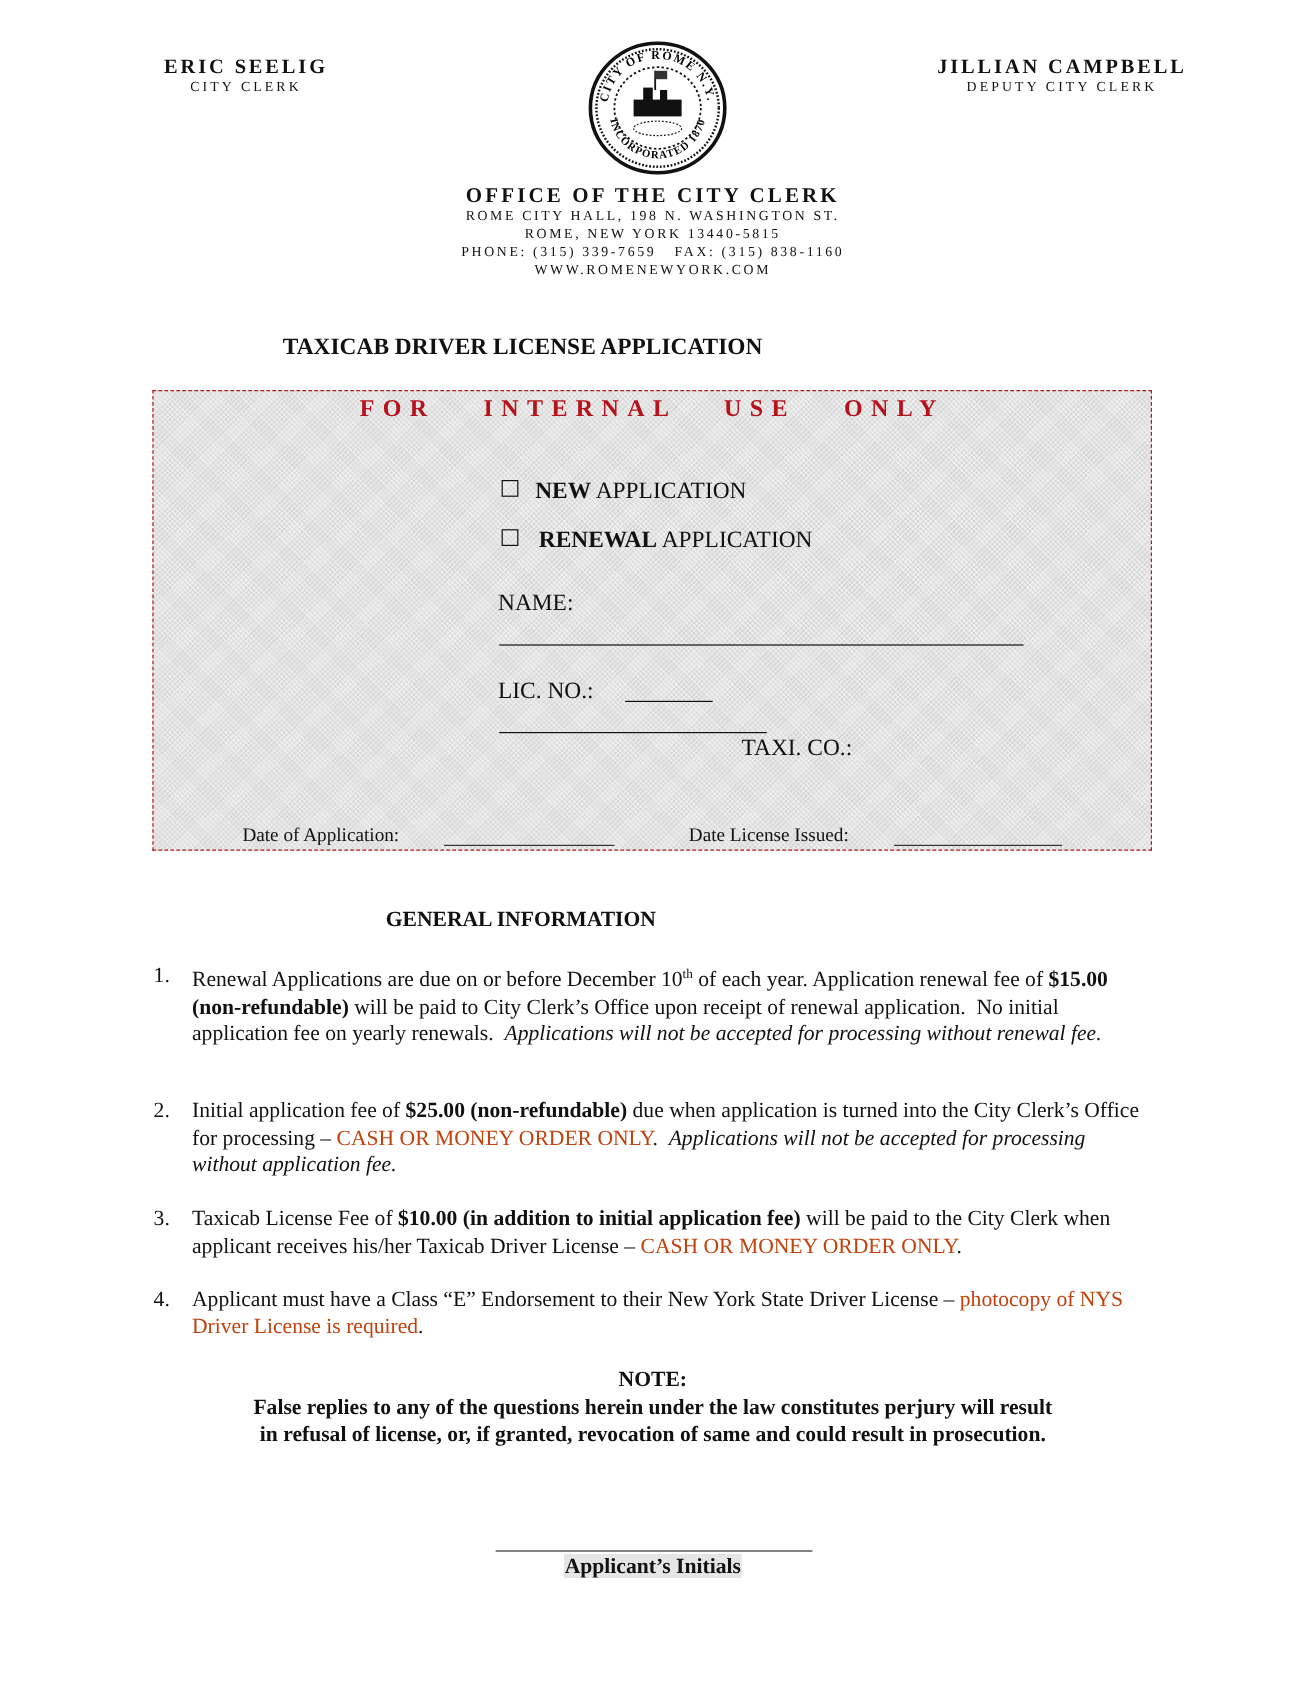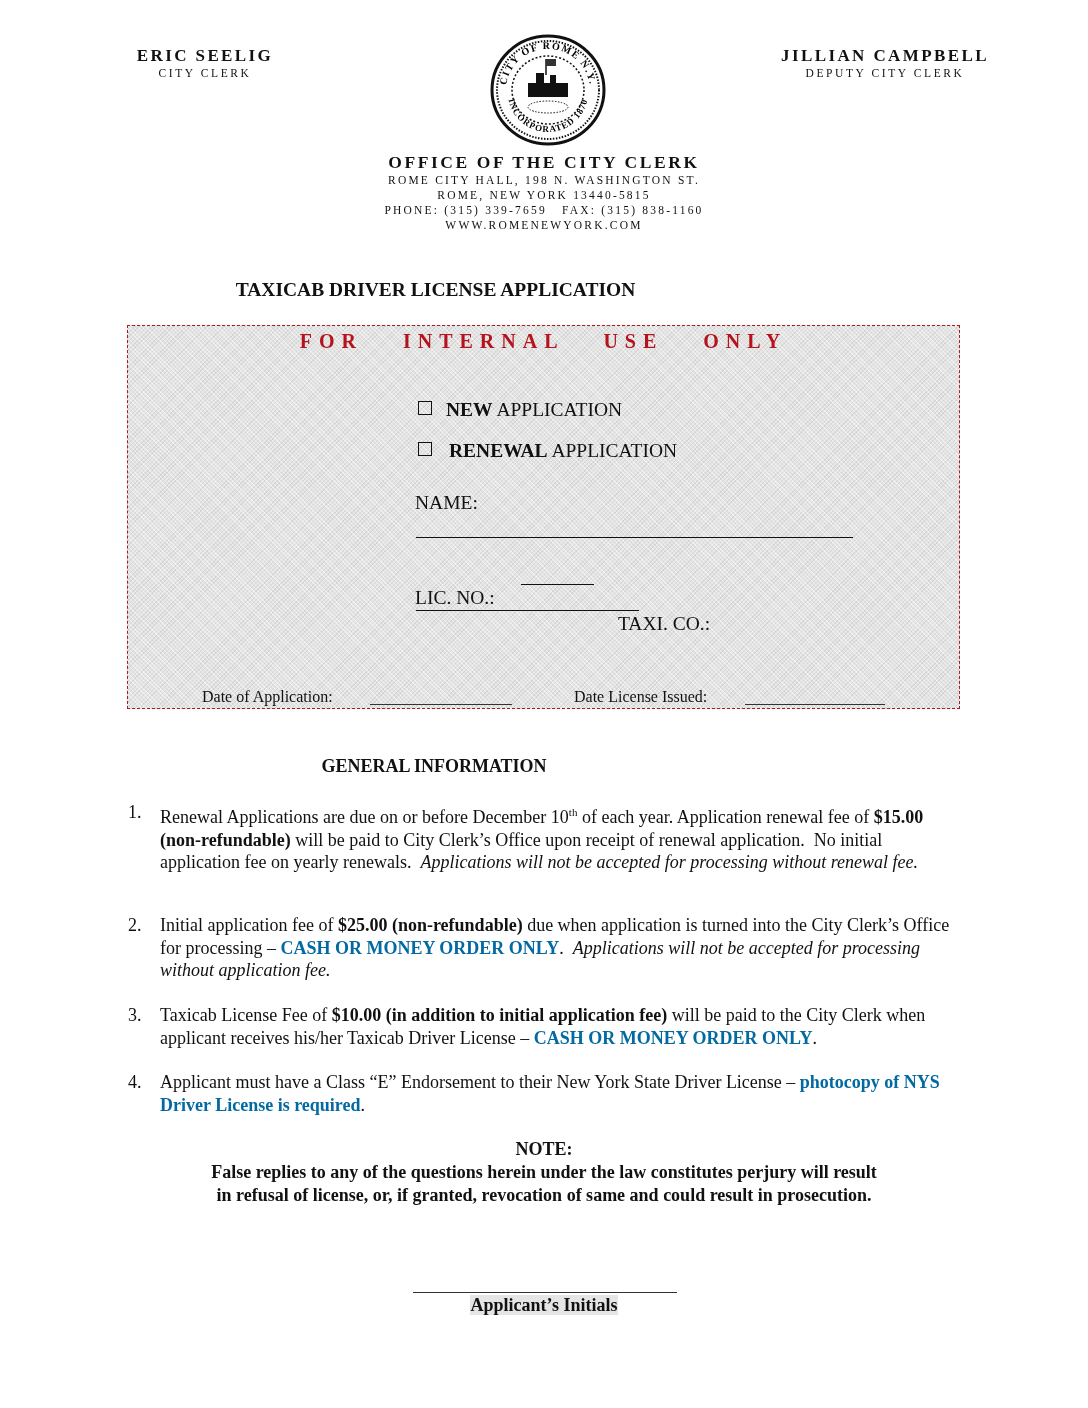--- a/index.html
+++ b/index.html
@@ -25,21 +25,21 @@
   #photo-box { left:12px; top:43px; width:254px; height:246px; background:#fff; border:2px solid #111; }
   #photo-text { width:100%; top:97px; text-align:center; font-size:15px; line-height:23px; font-family:"DejaVu Serif",serif; font-size:14px; }
   .chk-row { left:290px; font-size:19.5px; }
   .chk { display:inline-block; width:12px; height:12px; border:1.3px solid #111; margin-right:14px; vertical-align:1px; }
   .field { left:287px; font-size:19.5px; }
   .bottom-row { top:362px; font-size:16px; }
   #gen-title { left:0; top:756px; width:868px; text-align:center; font-weight:bold; font-size:18px; }
   .item { left:128px; width:830px; font-size:18px; line-height:22.6px; }
   .item .num { position:absolute; left:0; top:0; }
   .item .txt { margin-left:32px; }
-  .red { color:#0369a1; font-weight:bold; }
+  .red { color:#c2410c; font-weight:normal; }
   #note { left:0; top:1138px; width:1088px; text-align:center; font-weight:bold; font-size:18px; line-height:23px; }
   #initials-line { left:413px; top:1292px; width:264px; border-bottom:1.5px solid #333; }
   #initials { left:0; top:1295px; width:1088px; text-align:center; font-weight:bold; font-size:18px; }
   #initials span { background:#e5e5e5; padding:0 1px; }
 </style>
 </head>
 <body>
 
 <div id="left-hdr" class="abs">
   <div class="hdr-name">ERIC SEELIG</div>
@@ -90,21 +90,21 @@
   <div class="abs chk-row" style="top:73px;">
     <span class="chk"></span><b>NEW</b><span style="white-space:pre;"> APPLICATION</span>
   </div>
   <div class="abs chk-row" style="top:114px;">
     <span class="chk" style="margin-right:17px;"></span><b>RENEWAL</b><span style="white-space:pre;"> APPLICATION</span>
   </div>
 
   <div class="abs field" style="top:166px;">NAME:</div>
   <div class="abs" style="left:288px; top:211px; width:437px; border-bottom:1.6px solid #111;"></div>
 
-  <div class="abs field" style="top:240px;margin-top:21px;">LIC. NO.:</div>
+  <div class="abs field" style="top:240px;">LIC. NO.:</div>
   <div class="abs" style="left:393px; top:258px; width:73px; border-bottom:1.6px solid #111;"></div>
   <div class="abs field" style="left:490px; top:240px;margin-top:47px;">TAXI. CO.:</div>
   <div class="abs" style="left:288px; top:284px; width:223px; border-bottom:1.6px solid #111;"></div>
 
   <div class="abs bottom-row" style="left:74px; font-family:'Liberation Serif',serif;">Date of Application:</div>
   <div class="abs" style="left:242px; top:378px; width:142px; border-bottom:1px solid #333;"></div>
   <div class="abs bottom-row" style="left:446px;">Date License Issued:</div>
   <div class="abs" style="left:617px; top:378px; width:140px; border-bottom:1px solid #333;"></div>
 </div>
 

